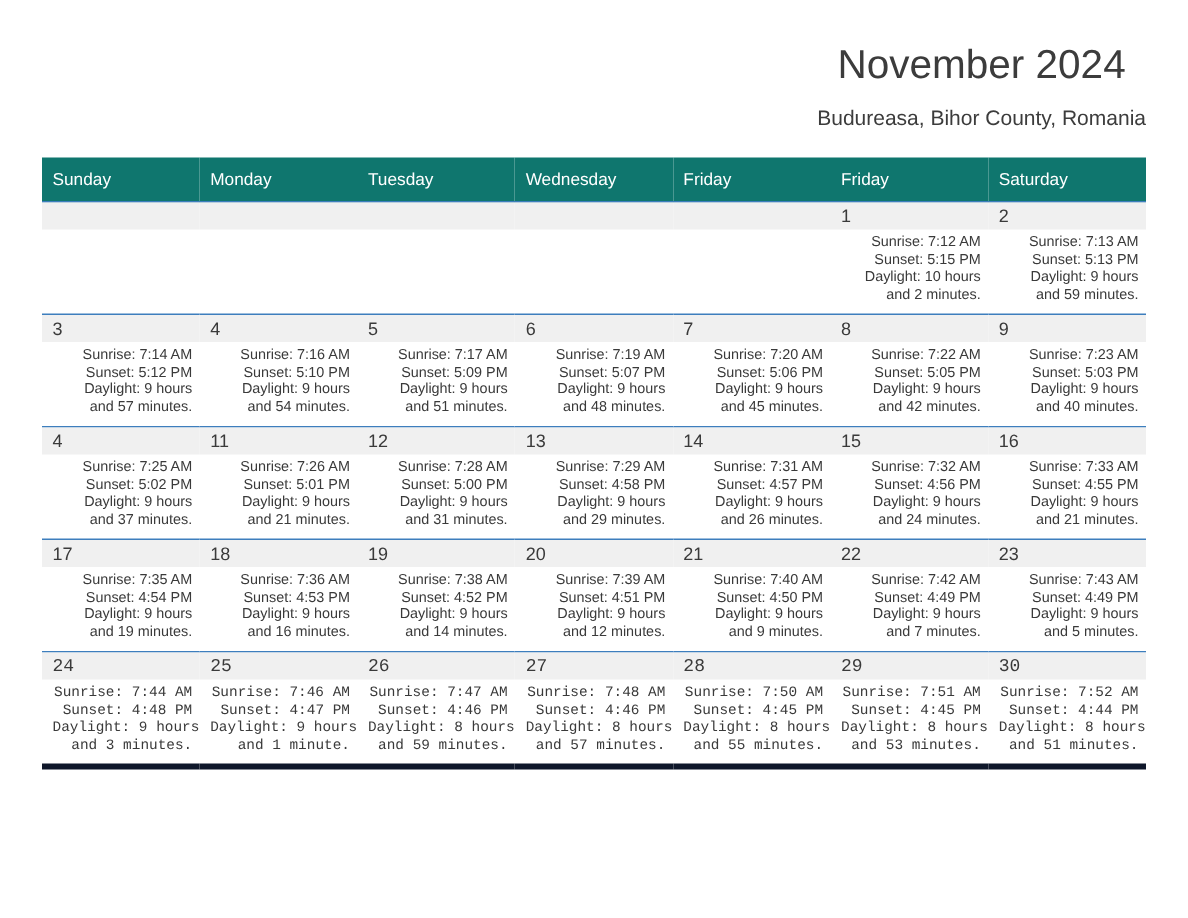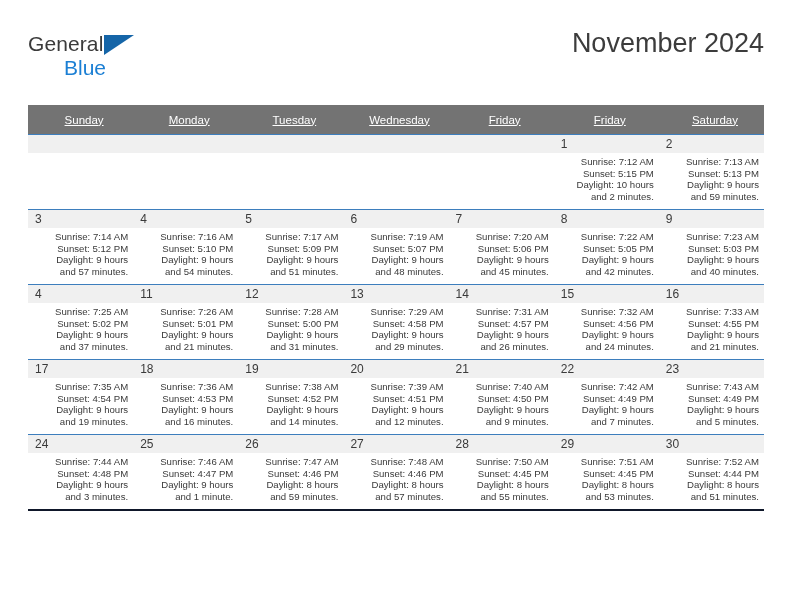--- a/index.html
+++ b/index.html
@@ -84,29 +84,28 @@
   
   .calendar {
     position: absolute;
     left: 28px;
     top: 105px;
     width: 736px;
     border-collapse: collapse;
     table-layout: fixed;
   }
   .calendar th {
-    background: #737373;
+    background: #0f766e;
     color: #ffffff;
     font-size: 11.5px;
     font-weight: normal;
-    text-align: center;
+    text-align: left;
     padding: 5px 0 5px 7px;
     height: 19px;
     border: none;
-    text-decoration: underline;
   }
   .calendar td {
     width: 105.14px;
     height: 74px;
     vertical-align: top;
     padding: 0;
     border-top: 1px solid #3d7ebd;
     background: #ffffff;
   }
   .calendar tr.week-row td {
@@ -131,40 +130,35 @@
     padding: 3px 5px 0 7px;
     font-size: 9.6px;
     line-height: 11.6px;
     color: #3a3a3a;
     text-align: right;
   }
   .details div {
     white-space: nowrap;
   }
   .calendar tbody tr:last-child td {
-    border-bottom: 2px solid #0f172a;
+    border-bottom: 4px solid #0f172a;
+    font-family: Liberation Mono, monospace;
   }
 </style>
 </head>
 <body>
 
 <div class="page">
 
   <div class="header">
 
-    <div class="brand">
-      <div class="brand-line1">
-        <span>General</span>
-        <span class="brand-tri"></span>
-      </div>
-      <div class="brand-line2">Blue</div>
-    </div>
 
     <div class="title-block">
       <div class="cal-title">November 2024</div>
+      <div class="cal-subtitle">Budureasa, Bihor County, Romania</div>
     </div>
 
   </div>
 
   <table class="calendar">
     <thead>
       <tr>
         <th>Sunday</th>
         <th>Monday</th>
         <th>Tuesday</th>

